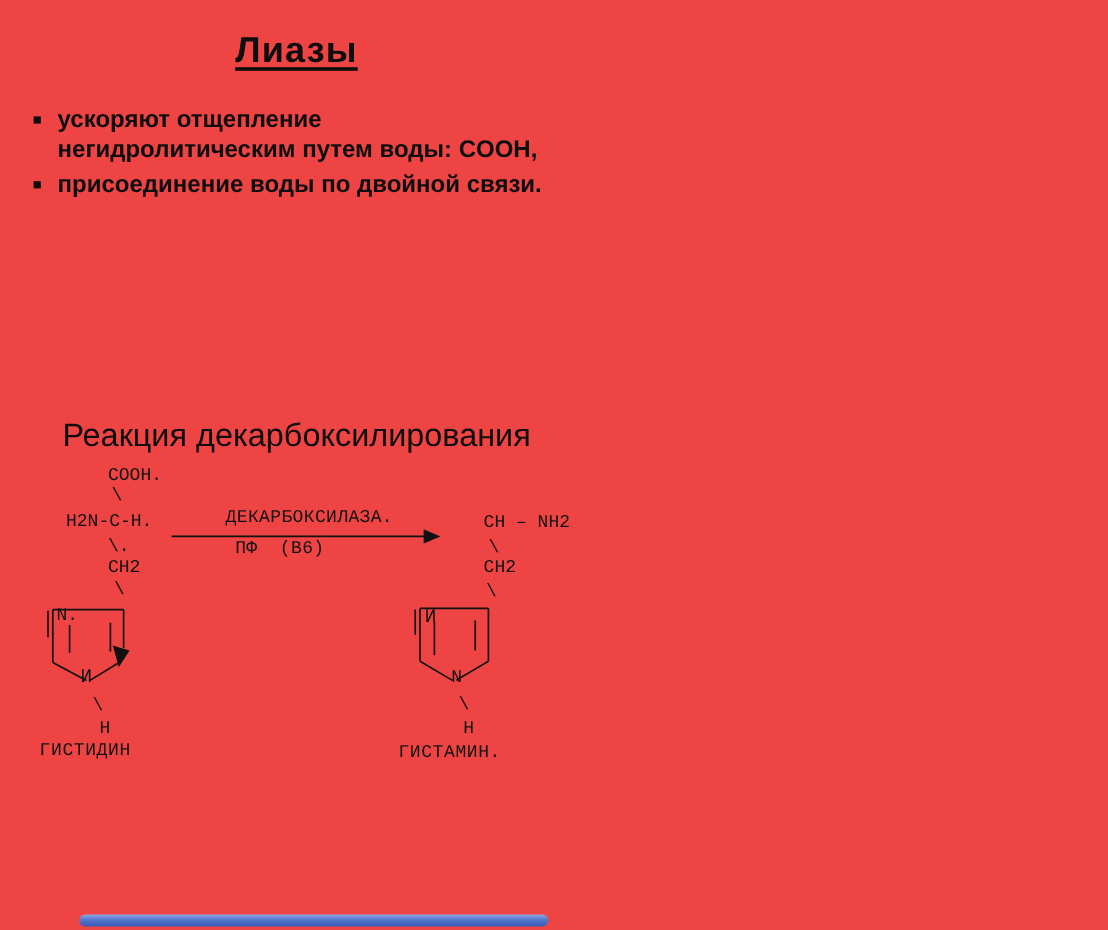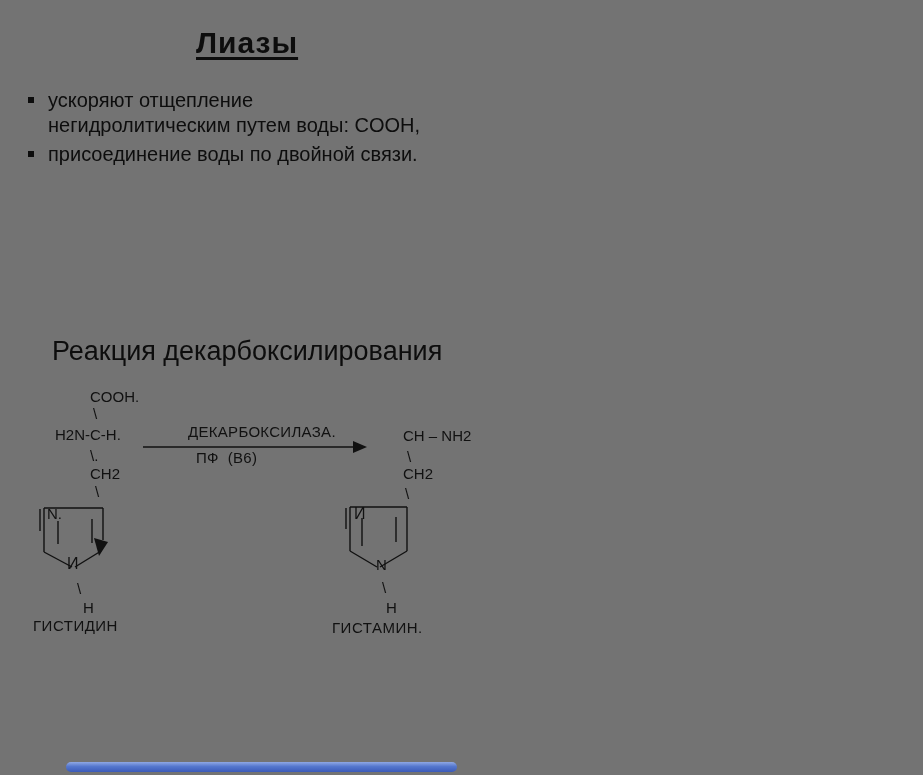--- a/index.html
+++ b/index.html
@@ -1,50 +1,50 @@
 <!DOCTYPE html>
 <html><head>
 <meta charset="utf-8">
 <style>
   html,body{margin:0;padding:0;background:#fff;}
   .slide{
     position:relative;
     width:923px;height:775px;
-    background:#737373;
+    background:#ef4444;
     overflow:hidden;
     font-family:"Liberation Sans",sans-serif;
     color:#0d0d0d;
   }
   .slide-title{
     position:absolute;left:196px;top:28px;
     font-size:30px;font-weight:bold;
     text-decoration:underline;
     text-underline-offset:4px;
     color:#0d0d0d;line-height:1;
     letter-spacing:1px;
   }
   .bullets{position:absolute;left:26px;top:88px;width:460px;}
   .bullet-row{display:flex;align-items:flex-start;}
   .bullet-row + .bullet-row{margin-top:4px;}
   .bullet-marker{
     flex:0 0 auto;width:6px;height:6px;background:#0d0d0d;
     margin:9px 14px 0 2px;
   }
   .bullet-text{
-    font-size:20px;font-weight:normal;line-height:25px;
+    font-size:20px;font-weight:bold;line-height:25px;
     color:#0d0d0d;
   }
   .section-title{
-    position:absolute;left:52px;top:336px;
+    position:absolute;left:52px;top:348px;
     font-size:27px;font-weight:normal;line-height:1.15;
     color:#0d0d0d;
   }
   .diagram{
     position:absolute;left:0;top:0;width:923px;height:775px;
-    font-family:Liberation Sans, sans-serif;
+    font-family:Liberation Mono, monospace;
     color:#111;
   }
   .chem{
     position:absolute;
     font-size:15px;line-height:1;white-space:pre;
     color:#111;
   }
   .chem.name{letter-spacing:0.5px;}
   .chem.enzyme{letter-spacing:0.3px;}
   .diagram-svg{position:absolute;left:0;top:0;}

